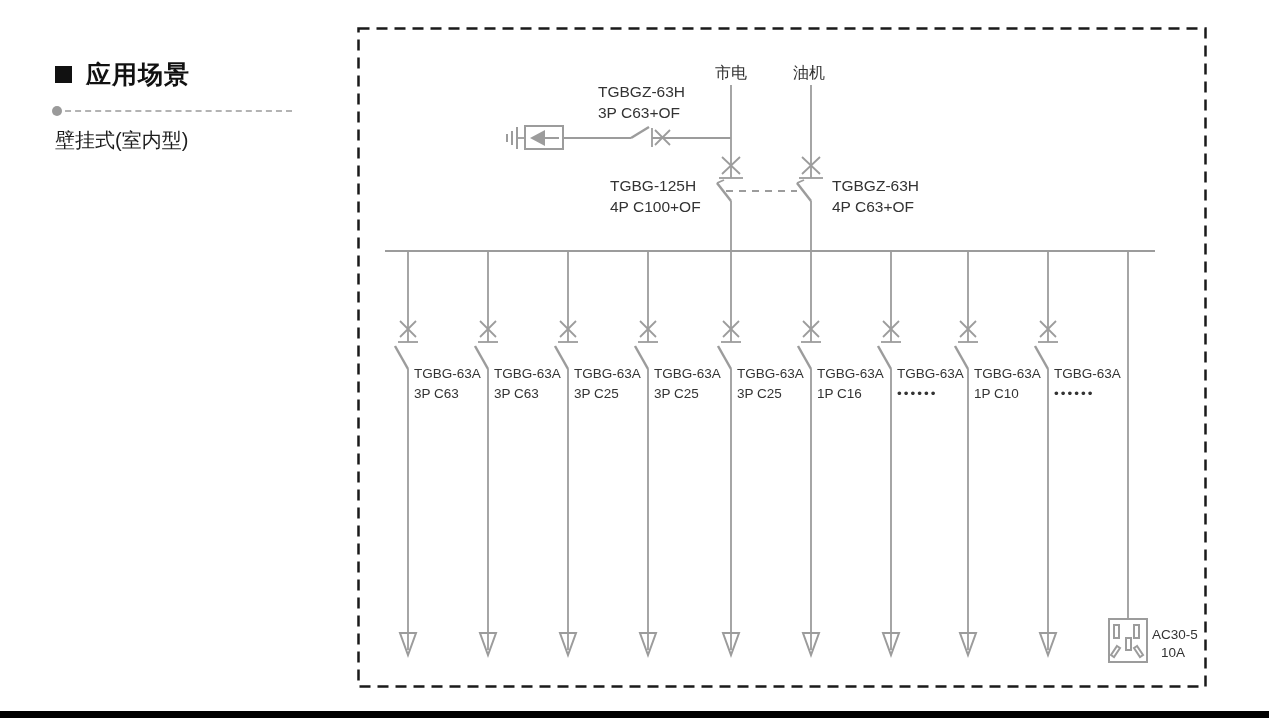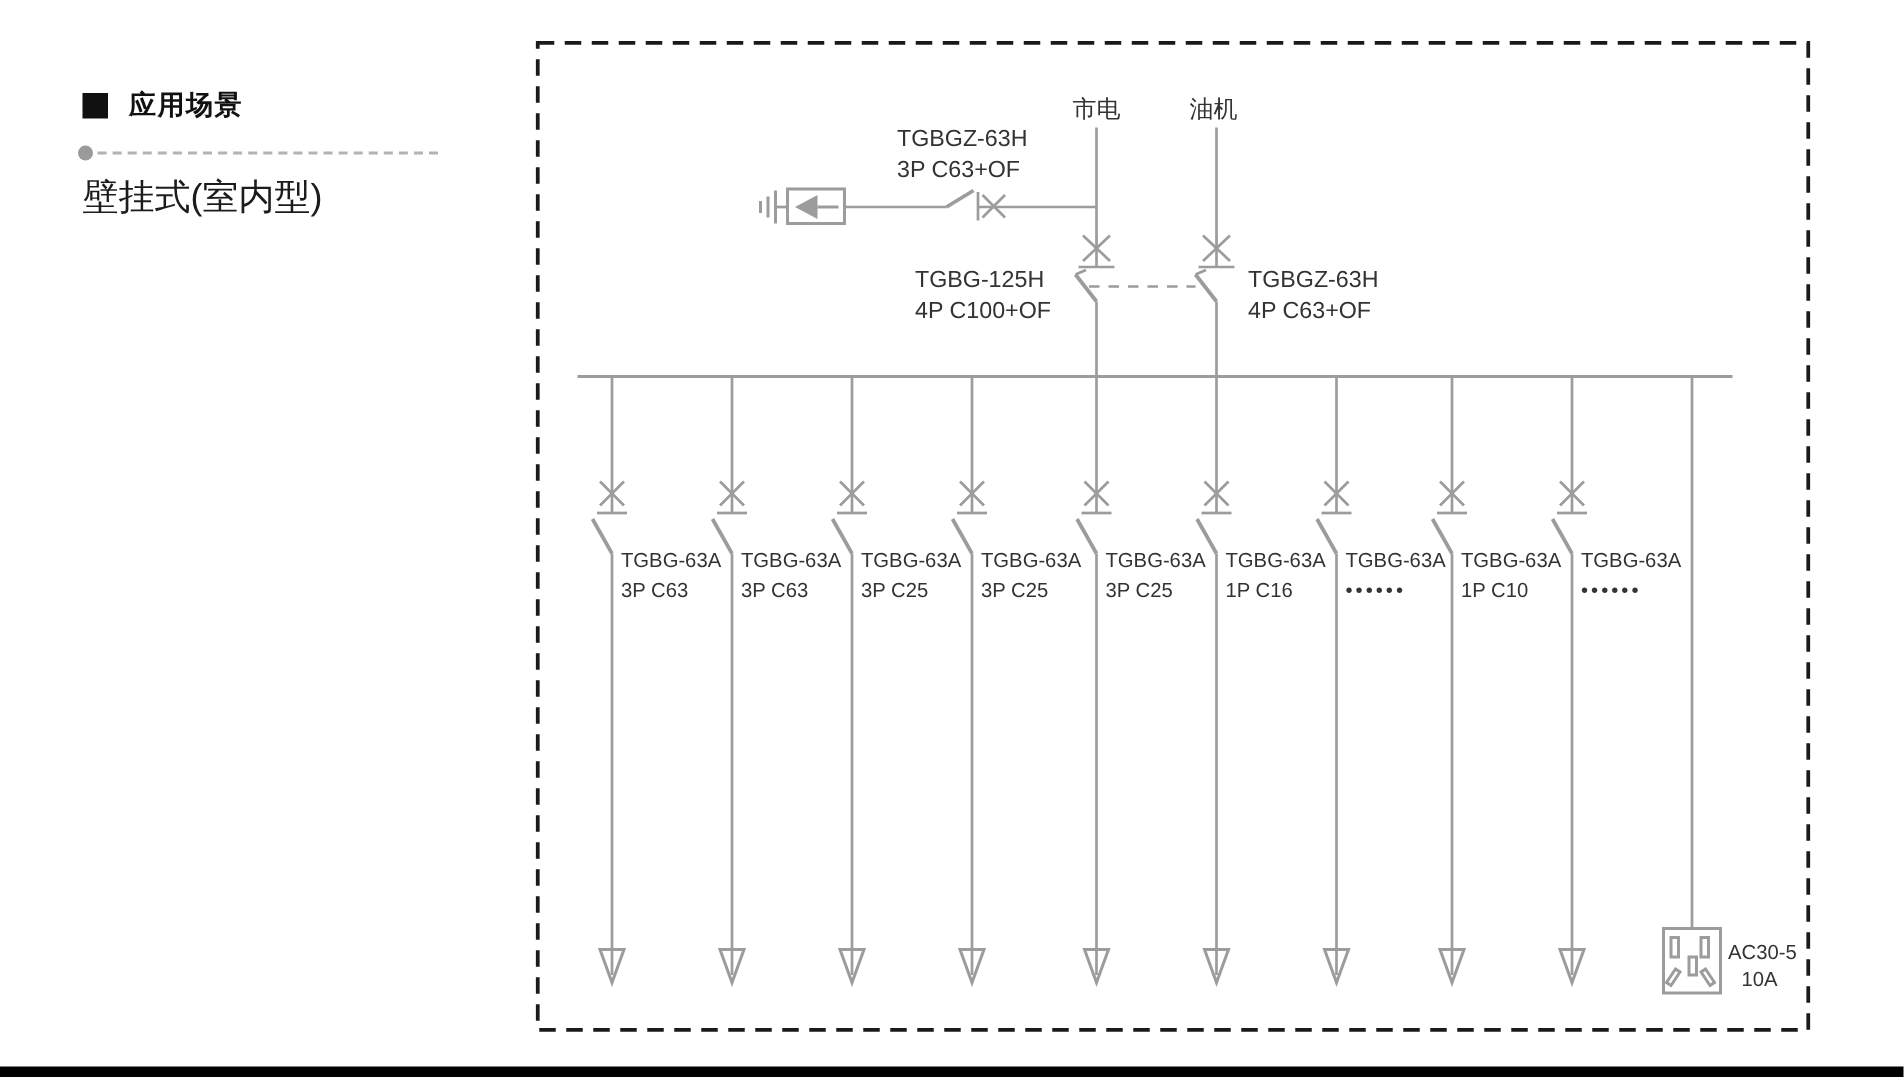--- a/index.html
+++ b/index.html
@@ -4,25 +4,25 @@
 <style>
   html,body{margin:0;padding:0;}
   body{
     width:1269px;height:721px;position:relative;background:#ffffff;
     font-family:"Liberation Sans",sans-serif;overflow:hidden;
   }
   
   .left-panel{position:absolute;left:55px;top:58px;width:250px;}
   .section-header{display:flex;align-items:center;}
   .bullet{width:17px;height:17px;background:#111;display:inline-block;margin-right:14px;flex:0 0 auto;}
-  .section-title{font-size:18px;font-weight:bold;color:#111;letter-spacing:1px;}
+  .section-title{font-size:25px;font-weight:bold;color:#111;letter-spacing:1px;}
   .divider{position:relative;margin-top:19px;margin-left:0;width:237px;border-top:2px dashed #b3b3b3;}
   .divider-dot{position:absolute;left:-3px;top:-6px;width:10px;height:10px;border-radius:50%;background:#9a9a9a;}
   .spec-list{list-style:none;margin:10px 0 0 0;padding:0;}
-  .spec-list li{font-size:24px;color:#1c1c1c;line-height:37px;}
+  .spec-list li{font-size:20px;color:#1c1c1c;line-height:37px;}
   
   .diagram-svg{position:absolute;left:0;top:0;}
   .ln{stroke:#9c9c9c;stroke-width:1.8;fill:none;}
   .ln-bold{stroke:#9c9c9c;stroke-width:2.5;fill:none;}
   .shape{stroke:#9c9c9c;stroke-width:2;fill:none;}
   .fillgray{fill:#9c9c9c;stroke:none;}
   .border-rect{stroke:#1a1a1a;stroke-width:2.5;fill:none;stroke-dasharray:11 7;}
   .interlock{stroke:#9c9c9c;stroke-width:1.8;stroke-dasharray:7 6;fill:none;}
   text{font-family:"Liberation Sans",sans-serif;fill:#333;}
   .t16{font-size:16px;}

